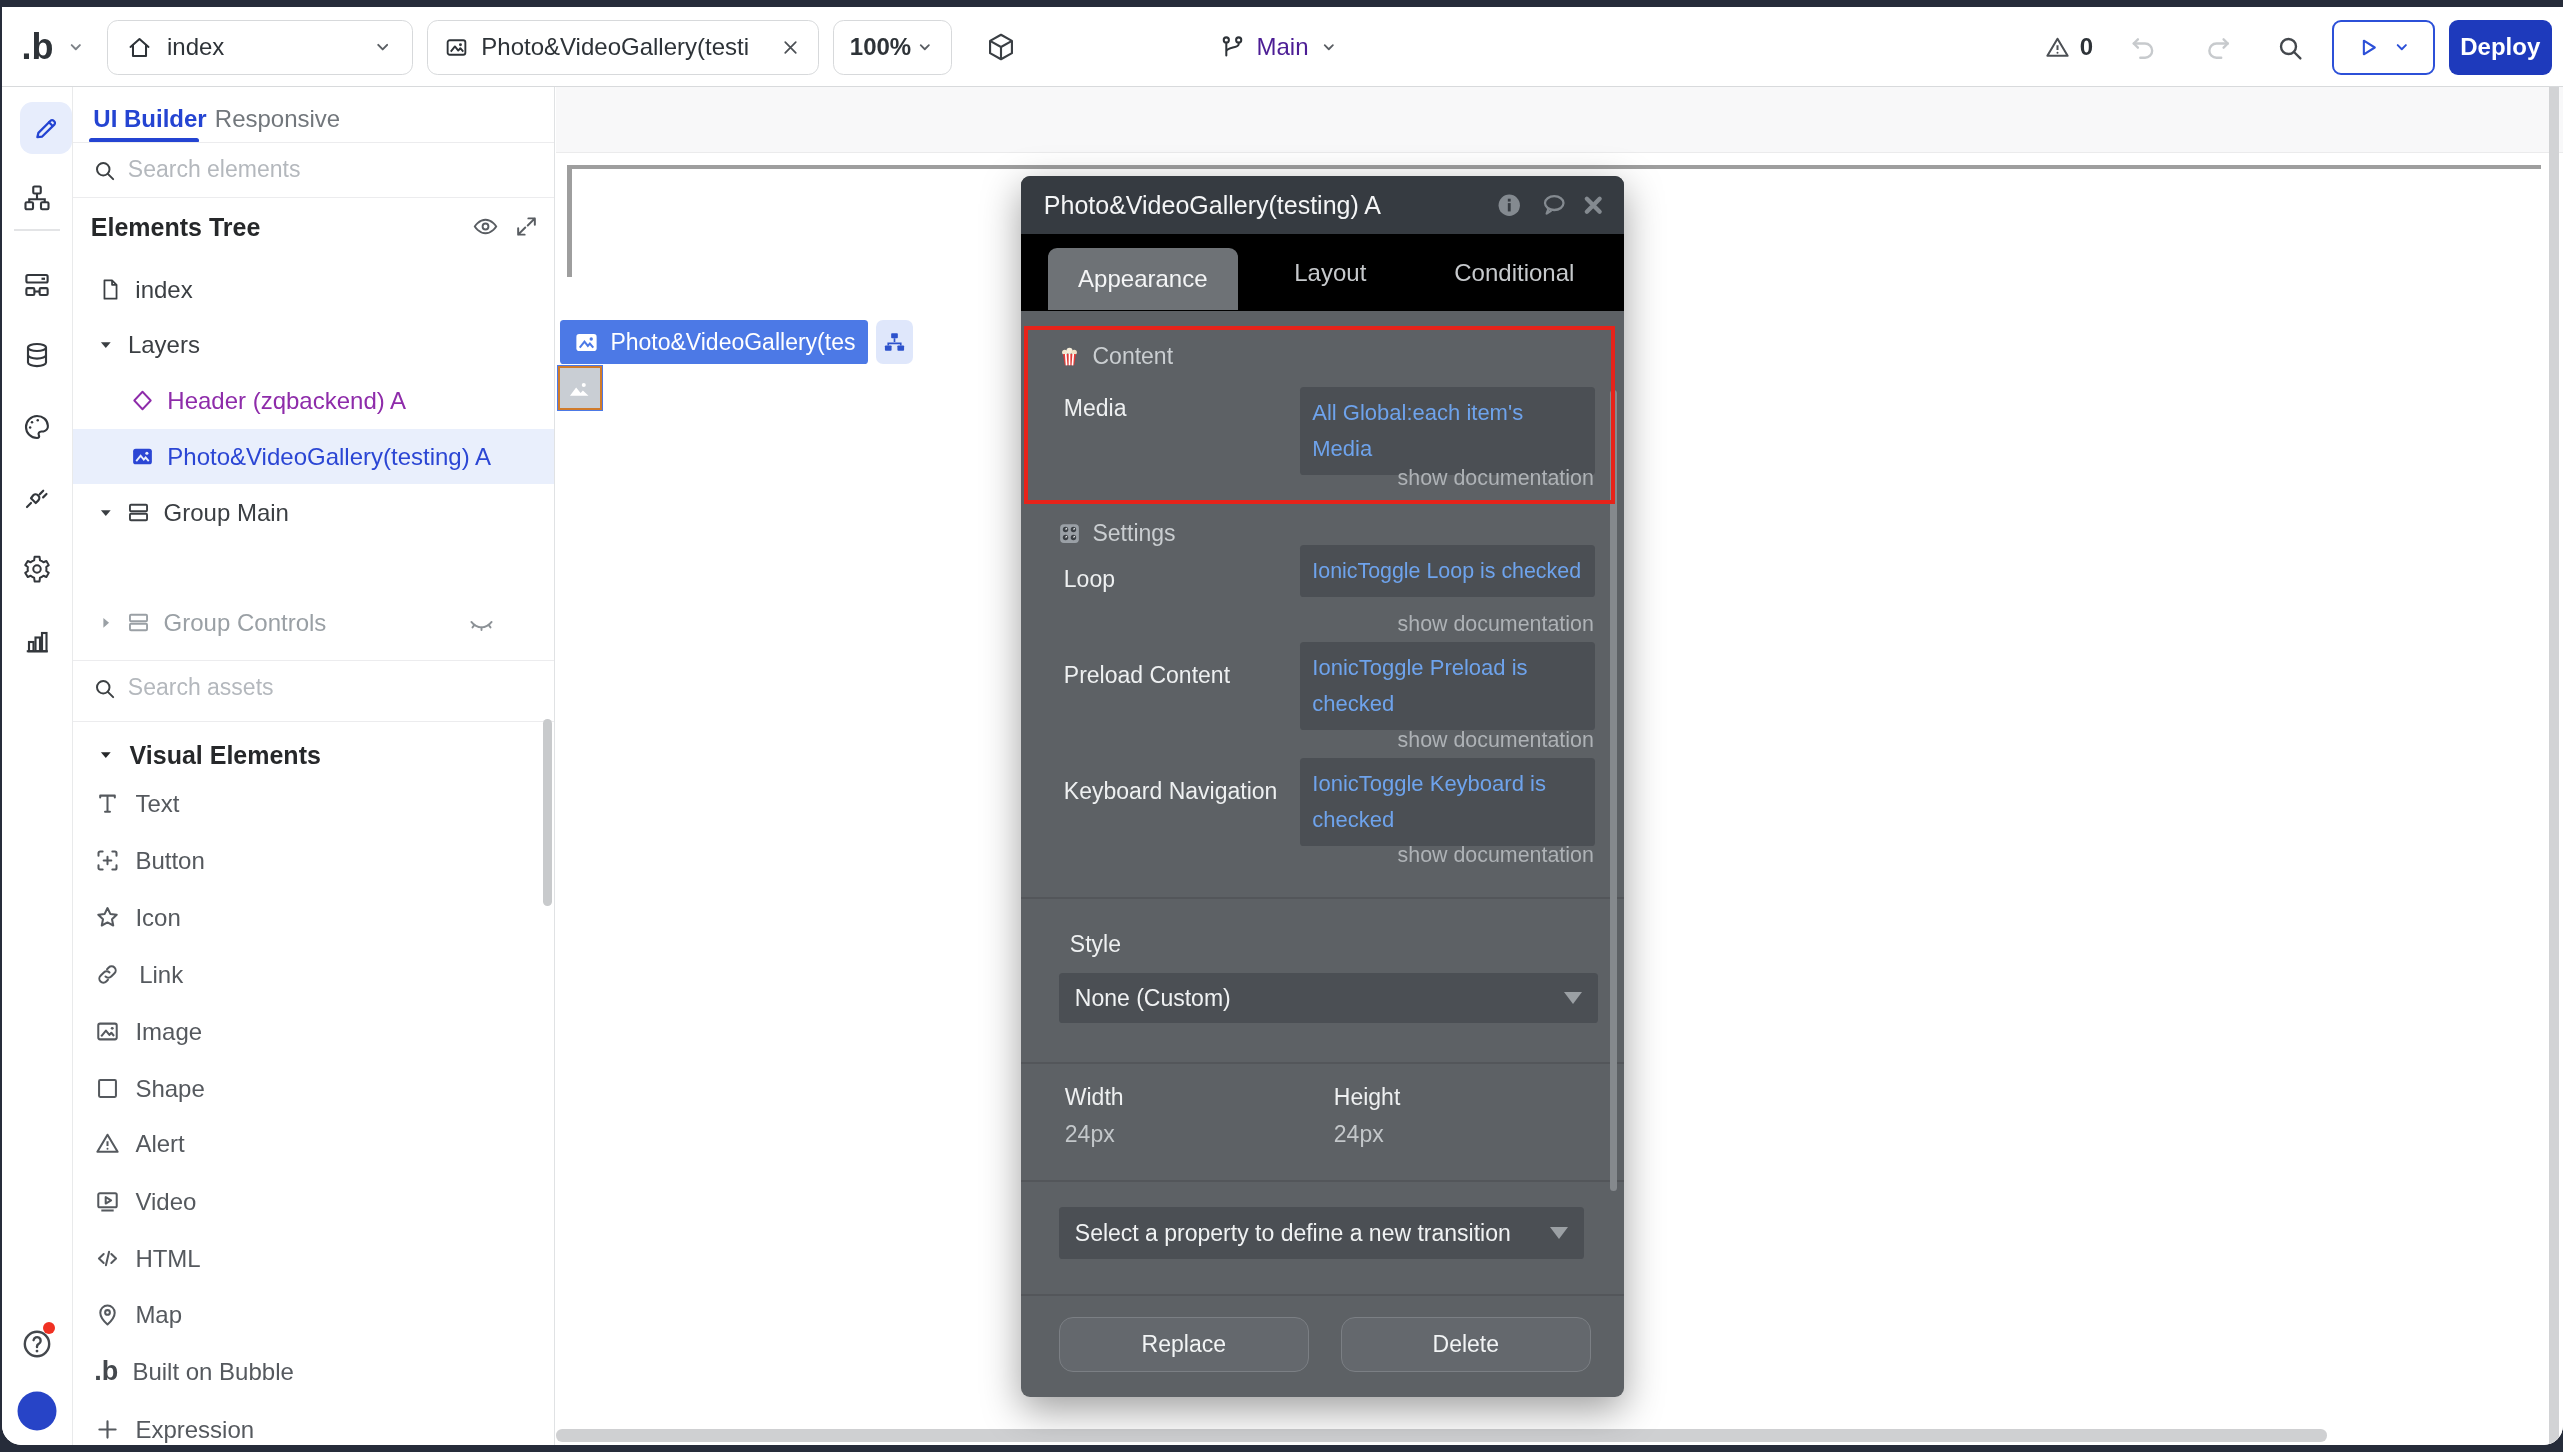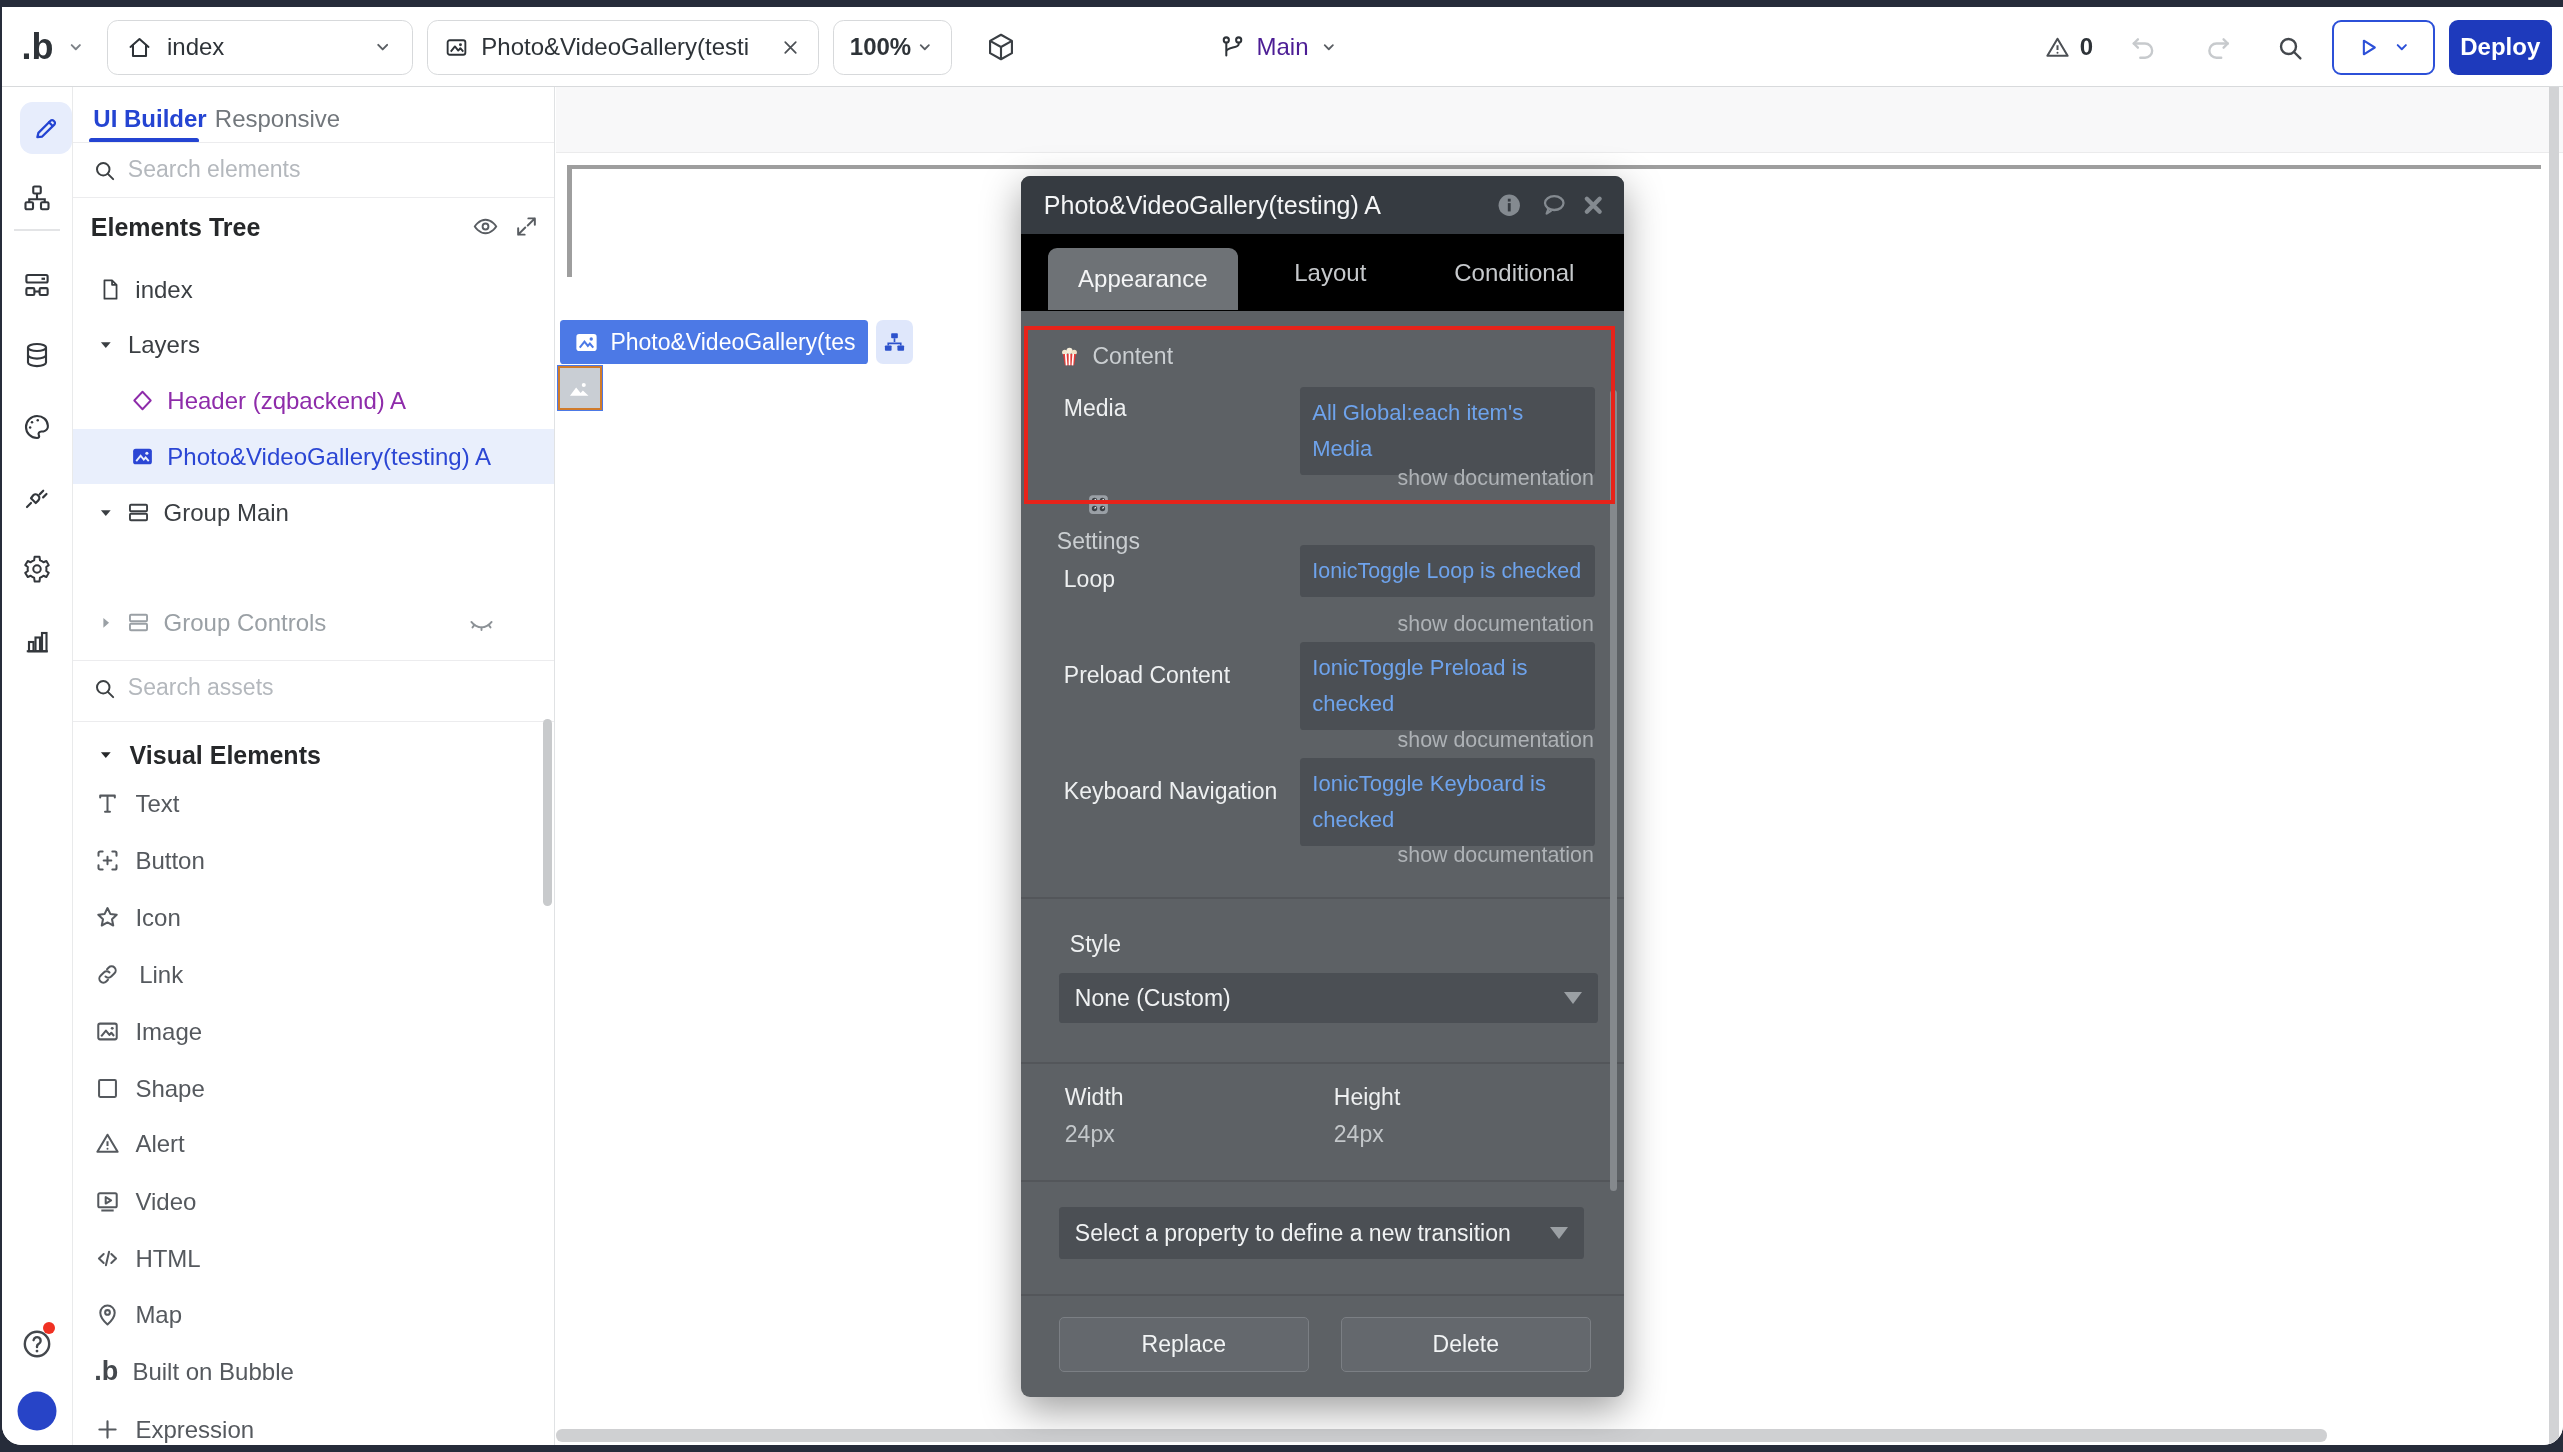--- a/index.html
+++ b/index.html
@@ -25,21 +25,21 @@
   
   .canvas{position:absolute;left:554px;top:80px;right:0;bottom:0;background:#fff;}
   
   .inspector{position:absolute;left:1019px;top:169px;width:603px;height:1221px;background:#5d6165;border-radius:9px;box-shadow:0 12.5px 39px rgba(0,0,0,.38);z-index:5;}
   .insp-abs{position:absolute;color:#eef0f1;}
   .fieldbox{position:absolute;left:279px;width:295px;background:#4b4f54;border-radius:3.6px;color:#6ea3ec;font-size:22px;line-height:36px;padding:8px 12.5px;}
   .showdoc{position:absolute;right:30px;color:#aeb2b6;font-size:21.4px;}
   .idiv{position:absolute;left:0;right:0;height:1.8px;background:#53565a;}
   .select{position:absolute;left:38px;background:#4b4f54;border-radius:3.6px;color:#f0f2f3;font-size:23px;display:flex;align-items:center;padding:0 16px;white-space:nowrap;}
   .select .car{margin-left:auto;width:0;height:0;border-left:9.8px solid transparent;border-right:9.8px solid transparent;border-top:12.5px solid #9ba0a4;}
-  .gbtn{position:absolute;height:55px;width:250px;background:#64686d;border:1.3px solid #7b7f84;border-radius:5px;color:#f2f4f5;font-size:23px;display:flex;align-items:center;justify-content:center;}
+  .gbtn{position:absolute;height:55px;width:250px;background:#64686d;border:1.3px solid #7b7f84;border-radius:14px;color:#f2f4f5;font-size:23px;display:flex;align-items:center;justify-content:center;}
   .sectitle{position:absolute;color:#caced1;font-size:23px;display:flex;align-items:center;gap:10.7px;}
 </style>
 </head>
 <body>
 
 <div class="screen">
   <div class="window">
 
     <div class="toolbar">
       <div class="abs flex" style="left:19.6px;top:0;height:80px;gap:12.5px;">
@@ -534,21 +534,21 @@
             </svg>
           </span>
         <span>Content</span>
       </div>
       <span class="insp-abs" style="left:43px;top:219px;font-size:23px;">Media</span>
       <div class="fieldbox" style="top:211px;min-height:78px;">All Global:each item's Media</div>
       <span class="showdoc" style="top:290px;">show documentation</span>
 
       <div class="abs" style="left:3.6px;top:150px;width:591px;height:178px;border:4.4px solid #e7231a;pointer-events:none;z-index:6;"></div>
 
-      <div class="sectitle" style="left:36px;top:316px;flex-direction:column;">
+      <div class="sectitle" style="left:36px;top:344px;">
         <span>
             <svg viewBox="0 0 24 24" width="25" height="25">
               <rect x="3" y="3" width="18" height="18" rx="3.5" fill="#9aa0a6"></rect>
               <circle cx="8.2" cy="8.2" r="2.6" fill="#3c4146"></circle>
               <circle cx="15.8" cy="8.2" r="2.6" fill="#3c4146"></circle>
               <circle cx="8.2" cy="15.8" r="2.6" fill="#3c4146"></circle>
               <circle cx="15.8" cy="15.8" r="2.6" fill="#3c4146"></circle>
               <path d="M8.2 8.2l1.3-1.3M15.8 8.2l1.3-1.3M8.2 15.8l1.3-1.3M15.8 15.8l1.3-1.3" stroke="#e8eaec" stroke-width="1.2"></path>
             </svg>
           </span>

